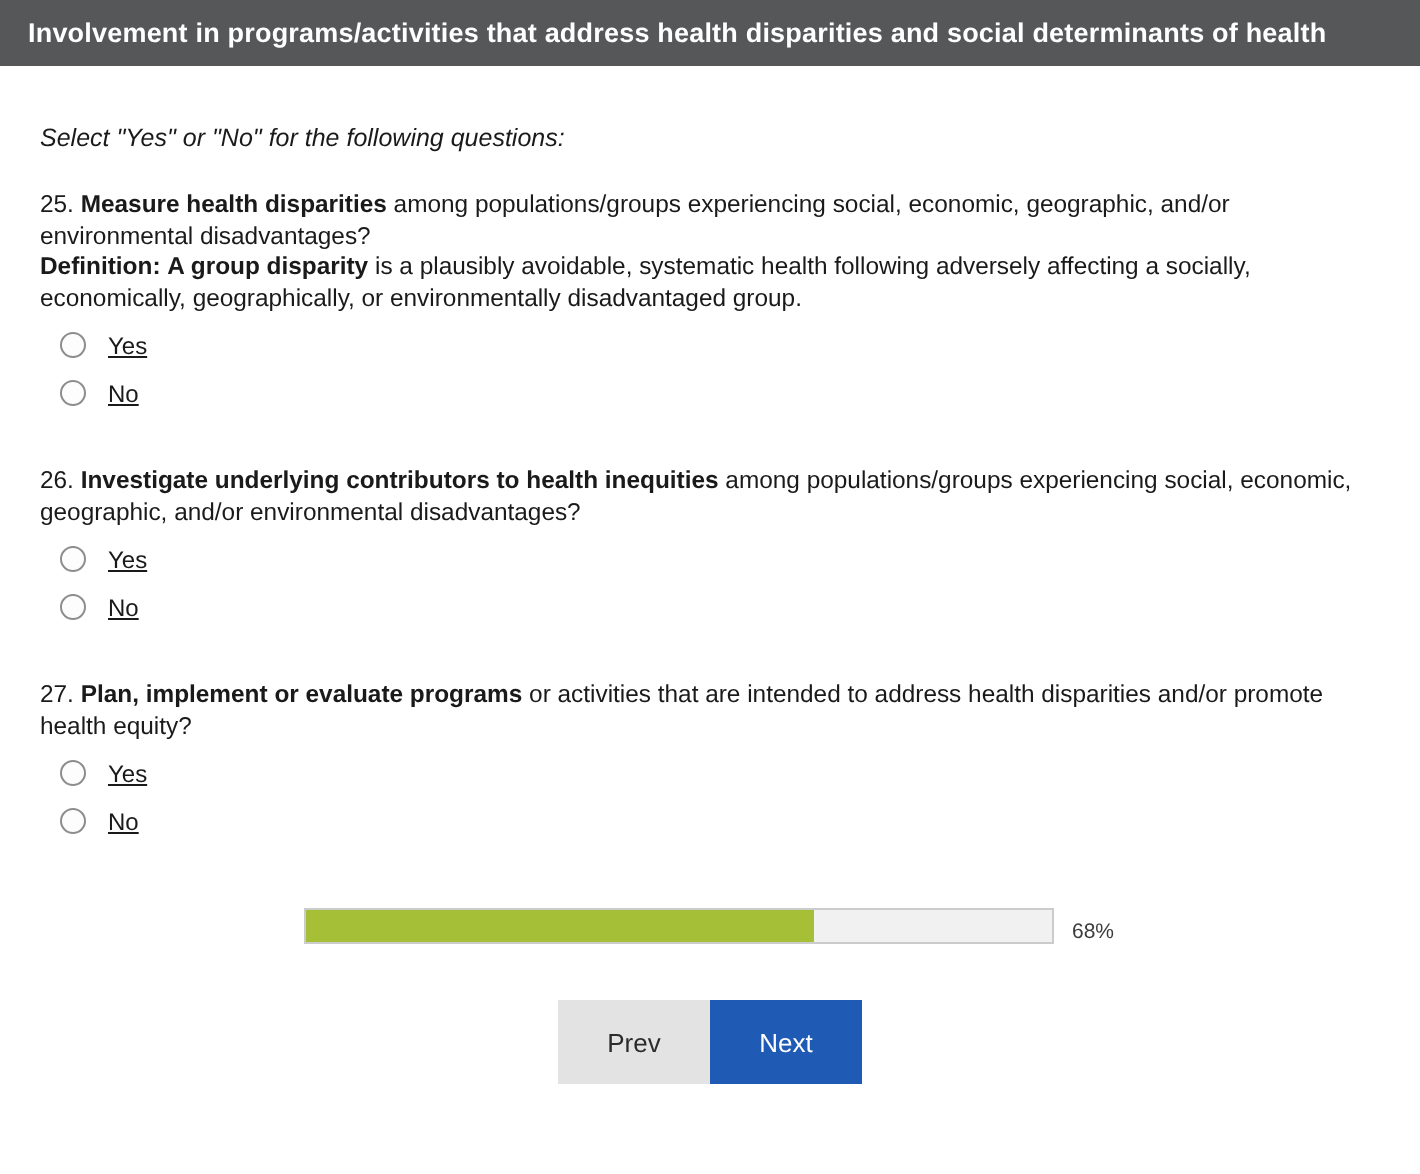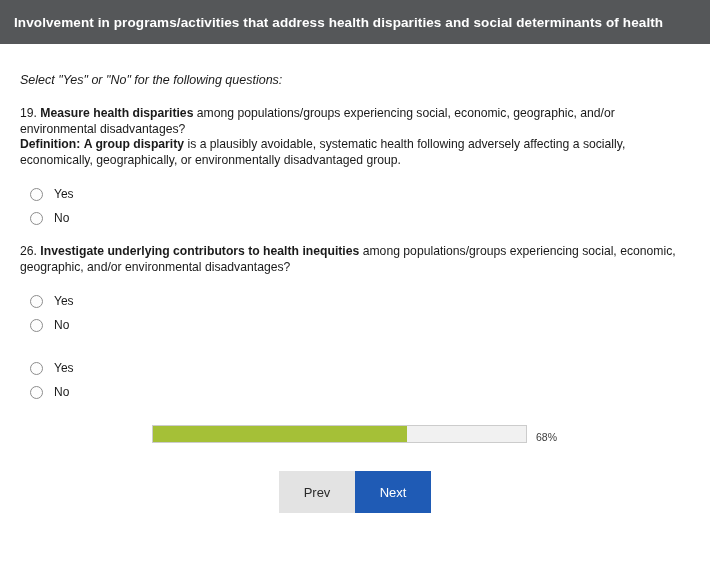--- a/index.html
+++ b/index.html
@@ -11,21 +11,21 @@
     height: 587px;
     background: #ffffff;
     font-family: "Liberation Sans", sans-serif;
     color: #1a1a1a;
     overflow: hidden;
   }
 
   
   .header-bar {
     width: 710px;
-    height: 44px;
+    height: 33px;
     background: #555759;
     display: flex;
     align-items: center;
     box-sizing: border-box;
     padding-left: 14px;
   }
   .header-title {
     color: #ffffff;
     font-size: 13.5px;
     font-weight: bold;
@@ -70,22 +70,23 @@
     font-size: 12.2px;
     line-height: 15.5px;
     color: #1a1a1a;
   }
 
   .options {
     margin-top: 9px;
   }
   .option-row {
     display: flex;
-    align-items: flex-end;
+    align-items: flex-start;
     height: 24px;
+    text-decoration: underline;
   }
   .radio {
     width: 13px;
     height: 13px;
     border: 1px solid #8d8d8d;
     border-radius: 50%;
     background: #fdfdfd;
     box-sizing: border-box;
     margin-left: 10px;
     flex: 0 0 auto;
@@ -160,21 +161,21 @@
   <div class="header-title">Involvement in programs/activities that address health disparities and social determinants of health</div>
 </div>
 
 <div class="content">
 
   <div class="instruction">Select "Yes" or "No" for the following questions:</div>
 
 
   <div class="question-block">
     <div class="question-text">
-      <span>19.</span>
+      <span>25.</span>
       <b>Measure health disparities</b><span> among populations/groups experiencing social, economic, geographic, and/or environmental disadvantages?</span>
     </div>
     <div class="definition-line">
       <b>Definition:</b>
       <b>A group disparity</b><span> is a plausibly avoidable, systematic health following adversely affecting a socially, economically, geographically, or environmentally disadvantaged group.</span>
     </div>
     <div class="options">
       <div class="option-row">
         <span class="radio"></span>
         <span class="option-label">Yes</span>
@@ -197,20 +198,24 @@
         <span class="option-label">Yes</span>
       </div>
       <div class="option-row">
         <span class="radio"></span>
         <span class="option-label">No</span>
       </div>
     </div>
   </div>
 
   <div class="question-block">
+    <div class="question-text">
+      <span>27.</span>
+      <b>Plan, implement or evaluate programs</b><span> or activities that are intended to address health disparities and/or promote health equity?</span>
+    </div>
     <div class="options">
       <div class="option-row">
         <span class="radio"></span>
         <span class="option-label">Yes</span>
       </div>
       <div class="option-row">
         <span class="radio"></span>
         <span class="option-label">No</span>
       </div>
     </div>

